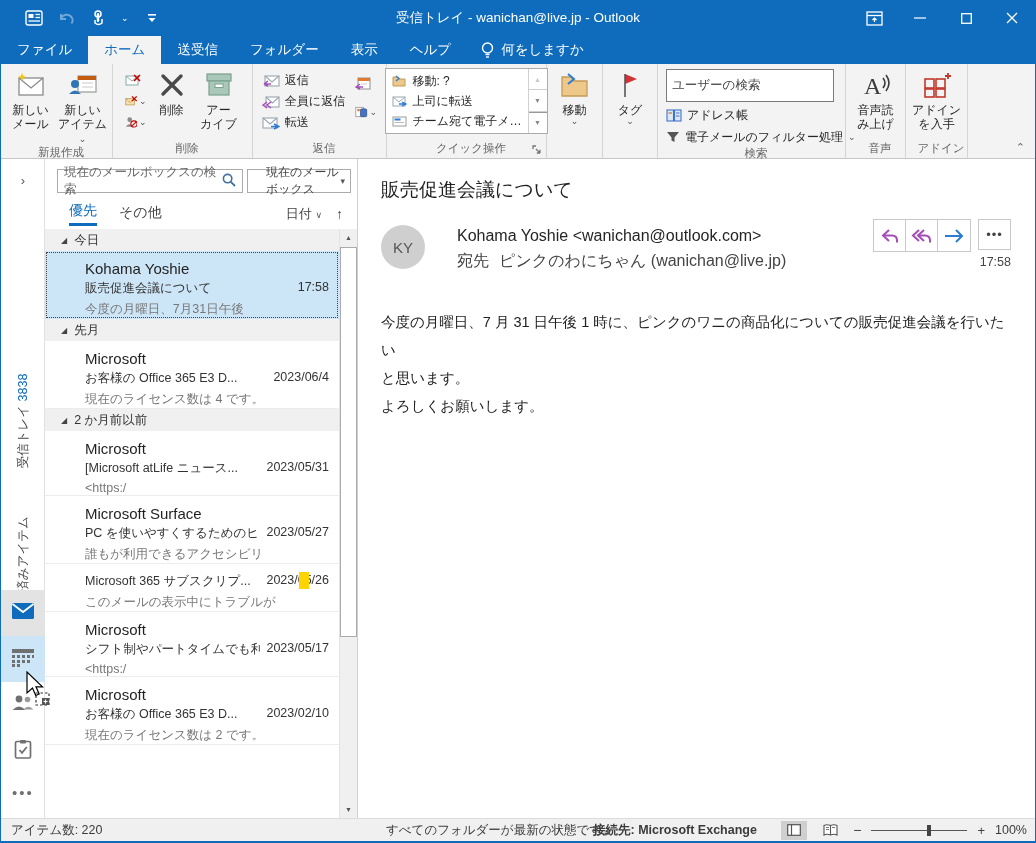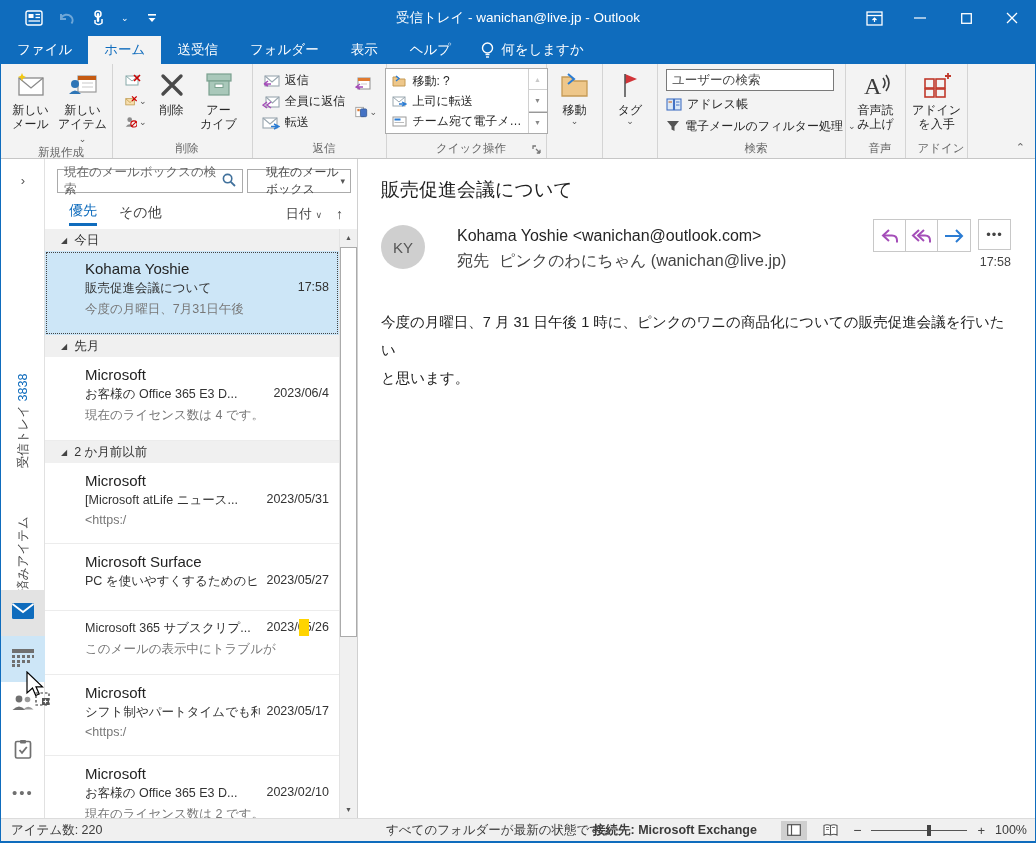--- a/index.html
+++ b/index.html
@@ -36,21 +36,21 @@
   .smallcol{display:flex;flex-direction:column;justify-content:flex-start;gap:5px;padding-top:4px;}
   .sicon{width:22px;height:16px;display:flex;align-items:center;gap:2px;font-size:12px;}
   .rrow{display:flex;align-items:center;gap:5px;height:21px;color:#262626;white-space:nowrap;}
   .qs-box{border:1px solid #ababab;background:#fff;display:flex;margin-top:4px;}
   .qs-rows{display:flex;flex-direction:column;justify-content:space-around;padding:2px 6px;}
   .qs-row{display:flex;align-items:center;gap:5px;height:20px;white-space:nowrap;color:#262626;}
   .qs-scroll{display:flex;flex-direction:column;border-left:1px solid #d0d0d0;}
   .qs-sbtn{width:18px;flex:1;display:flex;align-items:center;justify-content:center;font-size:7px;color:#888;border-bottom:1px solid #d0d0d0;}
   .qs-sbtn:last-child{border-bottom:none;}
   .search-grp{display:flex;flex-direction:column;align-items:flex-start;padding:5px 8px 0 8px;gap:4px;}
-  .find-input{width:168px;height:22px;border:1px solid #7a7a7a;background:#fff;font-size:12.5px;color:#444;display:flex;align-items:center;padding:0 5px;}
+  .find-input{width:168px;height:33px;border:1px solid #7a7a7a;background:#fff;font-size:12.5px;color:#444;display:flex;align-items:center;padding:0 5px;}
   .launcher{position:absolute;right:3px;bottom:2px;width:12px;height:12px;}
   .collapse-chevron{position:absolute;right:10px;bottom:4px;color:#666;font-size:11px;}
 
   
   .folderbar{position:absolute;top:159px;left:0;width:44px;bottom:23px;background:#fff;border-right:1px solid #e1e1e1;}
   .fb-chevron{position:absolute;top:14px;left:0;width:44px;text-align:center;color:#555;font-size:13px;}
   .vtext{position:absolute;white-space:nowrap;font-size:12.5px;color:#444;transform:translate(-50%,-50%) rotate(-90deg);}
   .vcount{color:var(--blue);}
   .nav-icons{position:absolute;left:0;bottom:8px;width:44px;display:flex;flex-direction:column;}
   .nav-item{height:46px;display:flex;align-items:center;justify-content:center;}
@@ -64,21 +64,21 @@
   .search-box .ph{flex:1;}
   .scope-combo{width:104px;height:24px;border:1px solid #ababab;display:flex;align-items:center;padding:0 5px;color:#444;}
   .scope-combo .cval{flex:1;font-size:12px;margin-left:13px;}
   .list-tabs{display:flex;align-items:center;height:30px;padding:0 14px 0 24px;font-size:14px;}
   .ltab{margin-right:22px;padding-bottom:3px;color:#444;}
   .ltab.active{color:var(--blue);border-bottom:3px solid var(--blue);}
   .sort-ctl{margin-left:auto;display:flex;align-items:center;gap:4px;color:#444;font-size:13px;}
   .items{position:absolute;top:70px;left:0;right:18px;bottom:0;overflow:hidden;}
   .grp-hdr{height:22px;background:#f0f0f0;display:flex;align-items:center;padding-left:16px;gap:7px;font-size:12.5px;color:#333;}
   .tri{font-size:8px;color:#444;}
-  .mail-item{padding:9px 10px 16px 40px;border-bottom:1px solid #ececec;position:relative;background:#fff;}
+  .mail-item{padding:9px 10px 0 40px;border-bottom:1px solid #ececec;position:relative;background:#fff;}
   .mail-item.selected{background:#cde6f7;outline:1px dotted #444;outline-offset:-2px;border-bottom-color:#cde6f7;}
   .mi-sender{font-size:15px;color:#1f1f1f;margin-bottom:3px;}
   .mi-line2{display:flex;font-size:12.5px;color:#333;margin-bottom:4px;}
   .mi-subject{flex:1;overflow:hidden;white-space:nowrap;}
   .mi-time{margin-left:6px;color:#333;}
   .mi-preview{font-size:12.5px;color:#777;white-space:nowrap;overflow:hidden;}
   .flag-mark{position:absolute;right:30px;top:8px;width:10px;height:17px;background:#ffd400;}
   .vscroll{position:absolute;top:70px;right:0;width:18px;bottom:0;background:#f0f0f0;border-left:1px solid #e3e3e3;}
   .vs-btn{position:absolute;left:0;width:17px;height:17px;background:#f0f0f0;display:flex;align-items:center;justify-content:center;font-size:7px;color:#555;}
   .vs-thumb{position:absolute;left:0;top:18px;width:17px;height:390px;background:#fff;border:1px solid #ababab;}
@@ -605,20 +605,21 @@
             <span class="mi-time">2023/05/31</span>
           </div>
         <div class="mi-preview">&lt;https:/</div>
       </div>
       <div class="mail-item">
         <div class="mi-sender">Microsoft Surface</div>
         <div class="mi-line2">
             <span class="mi-subject">PC を使いやすくするためのヒント</span>
             <span class="mi-time">2023/05/27</span>
           </div>
+        <div class="mi-preview">誰もが利用できるアクセシビリ</div>
       </div>
       <div class="mail-item">
         <span class="flag-mark"></span>
         <div class="mi-line2">
             <span class="mi-subject">Microsoft 365 サブスクリプ...</span>
             <span class="mi-time">2023/05/26</span>
           </div>
         <div class="mi-preview">このメールの表示中にトラブルが</div>
       </div>
       <div class="mail-item">
@@ -677,20 +678,21 @@
               <line x1="1" y1="7" x2="18" y2="7" stroke="#2b7cd3" stroke-width="2"></line>
             </svg>
         </span>
       </div>
       <span class="rp-more">•••</span>
       <span class="rp-time">17:58</span>
     </div>
     <div class="rp-body">
       <div>今度の月曜日、7 月 31 日午後 1 時に、ピンクのワニの商品化についての販売促進会議を行いたい</div>
       <div>と思います。</div>
+      <div>よろしくお願いします。</div>
     </div>
   </div>
 
   <div class="statusbar">
     <span class="sb-left">アイテム数: 220</span>
     <span class="sb-mid1">すべてのフォルダーが最新の状態です。</span>
     <span class="sb-mid2">接続先: Microsoft Exchange</span>
     <span class="sb-right">
       <span class="view-icn sel">
         <svg width="14" height="12" viewBox="0 0 14 12">

